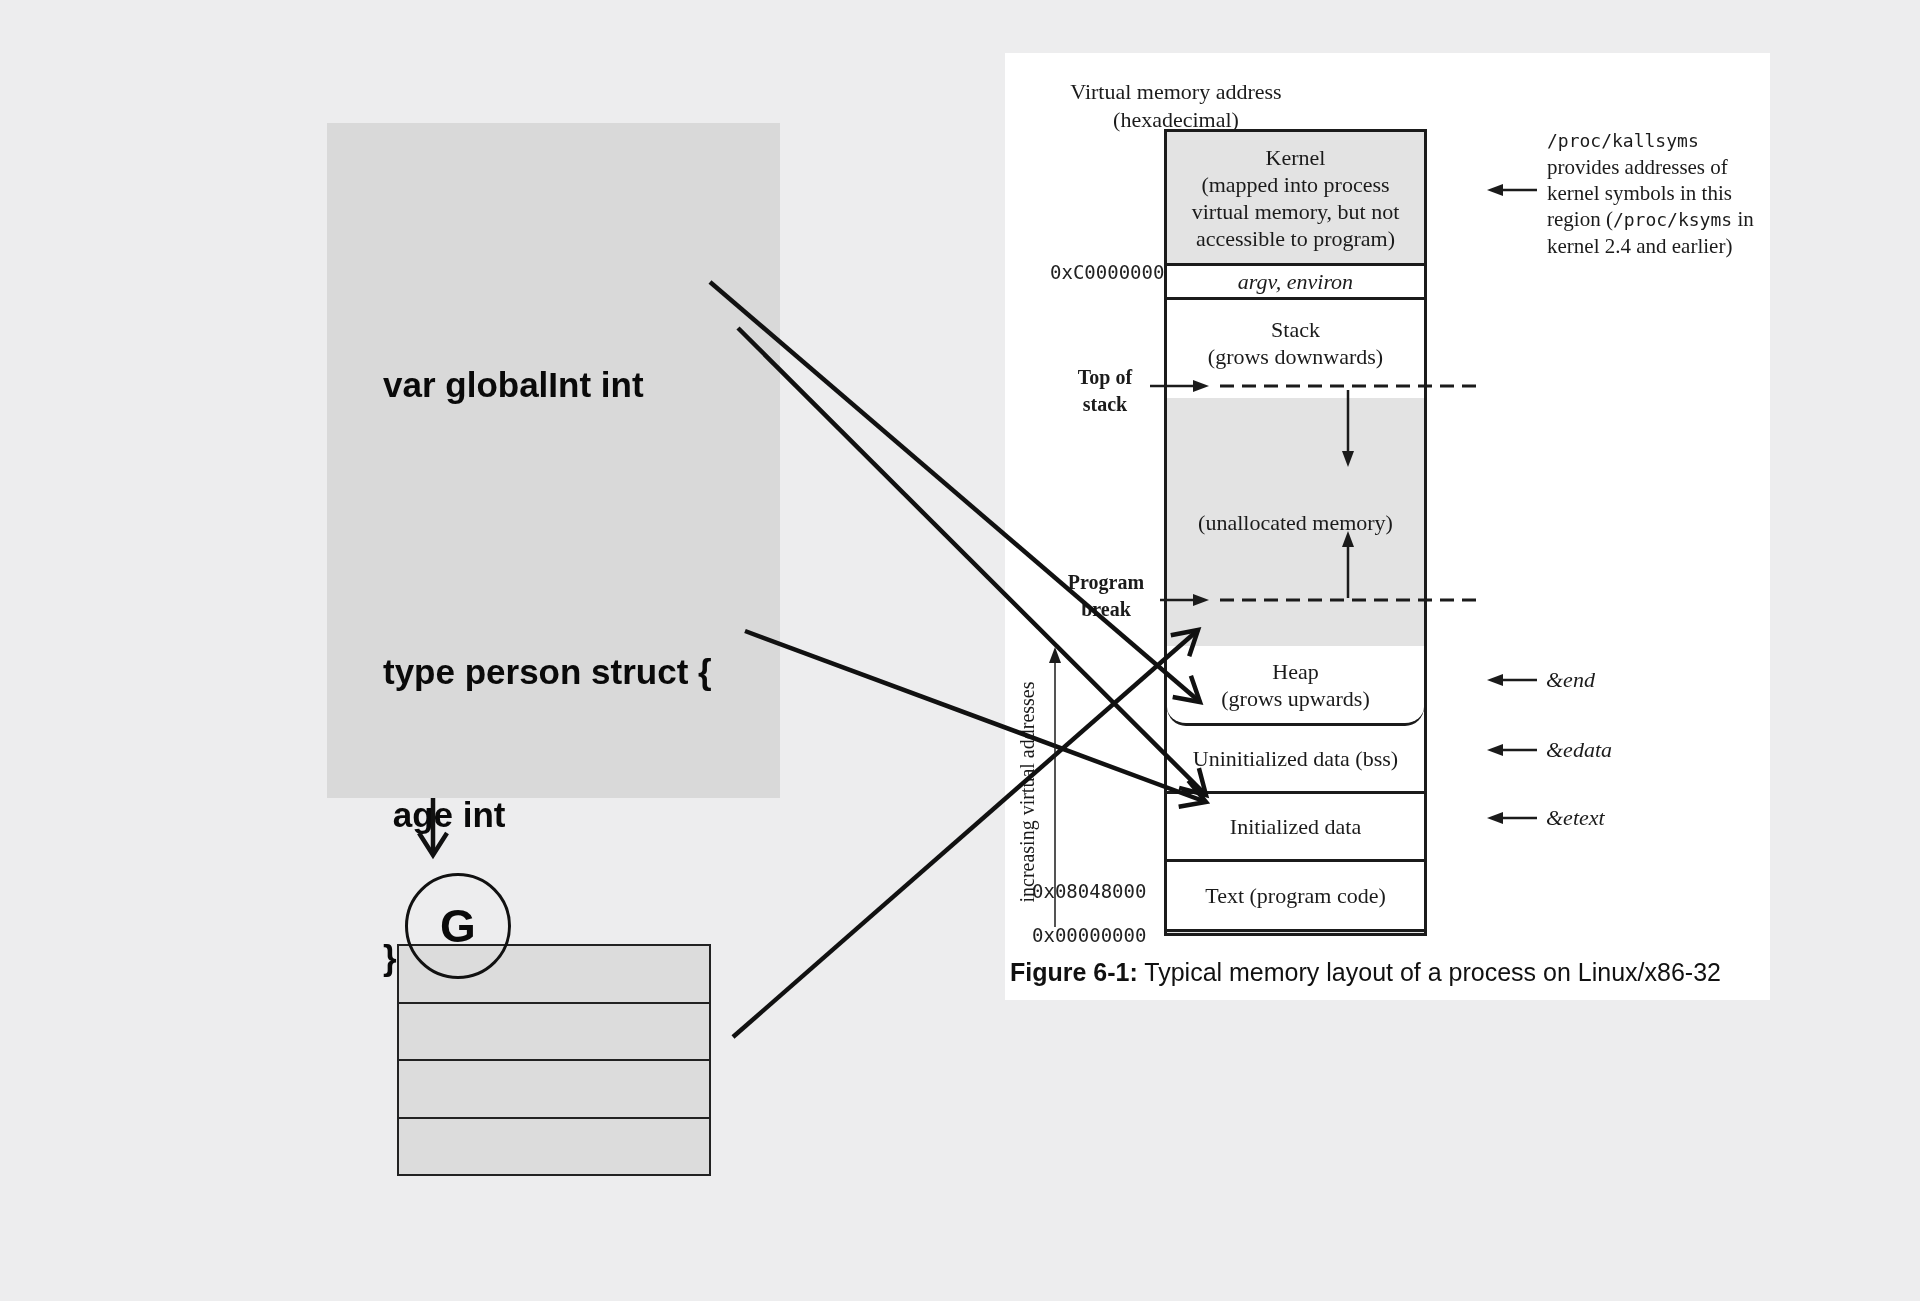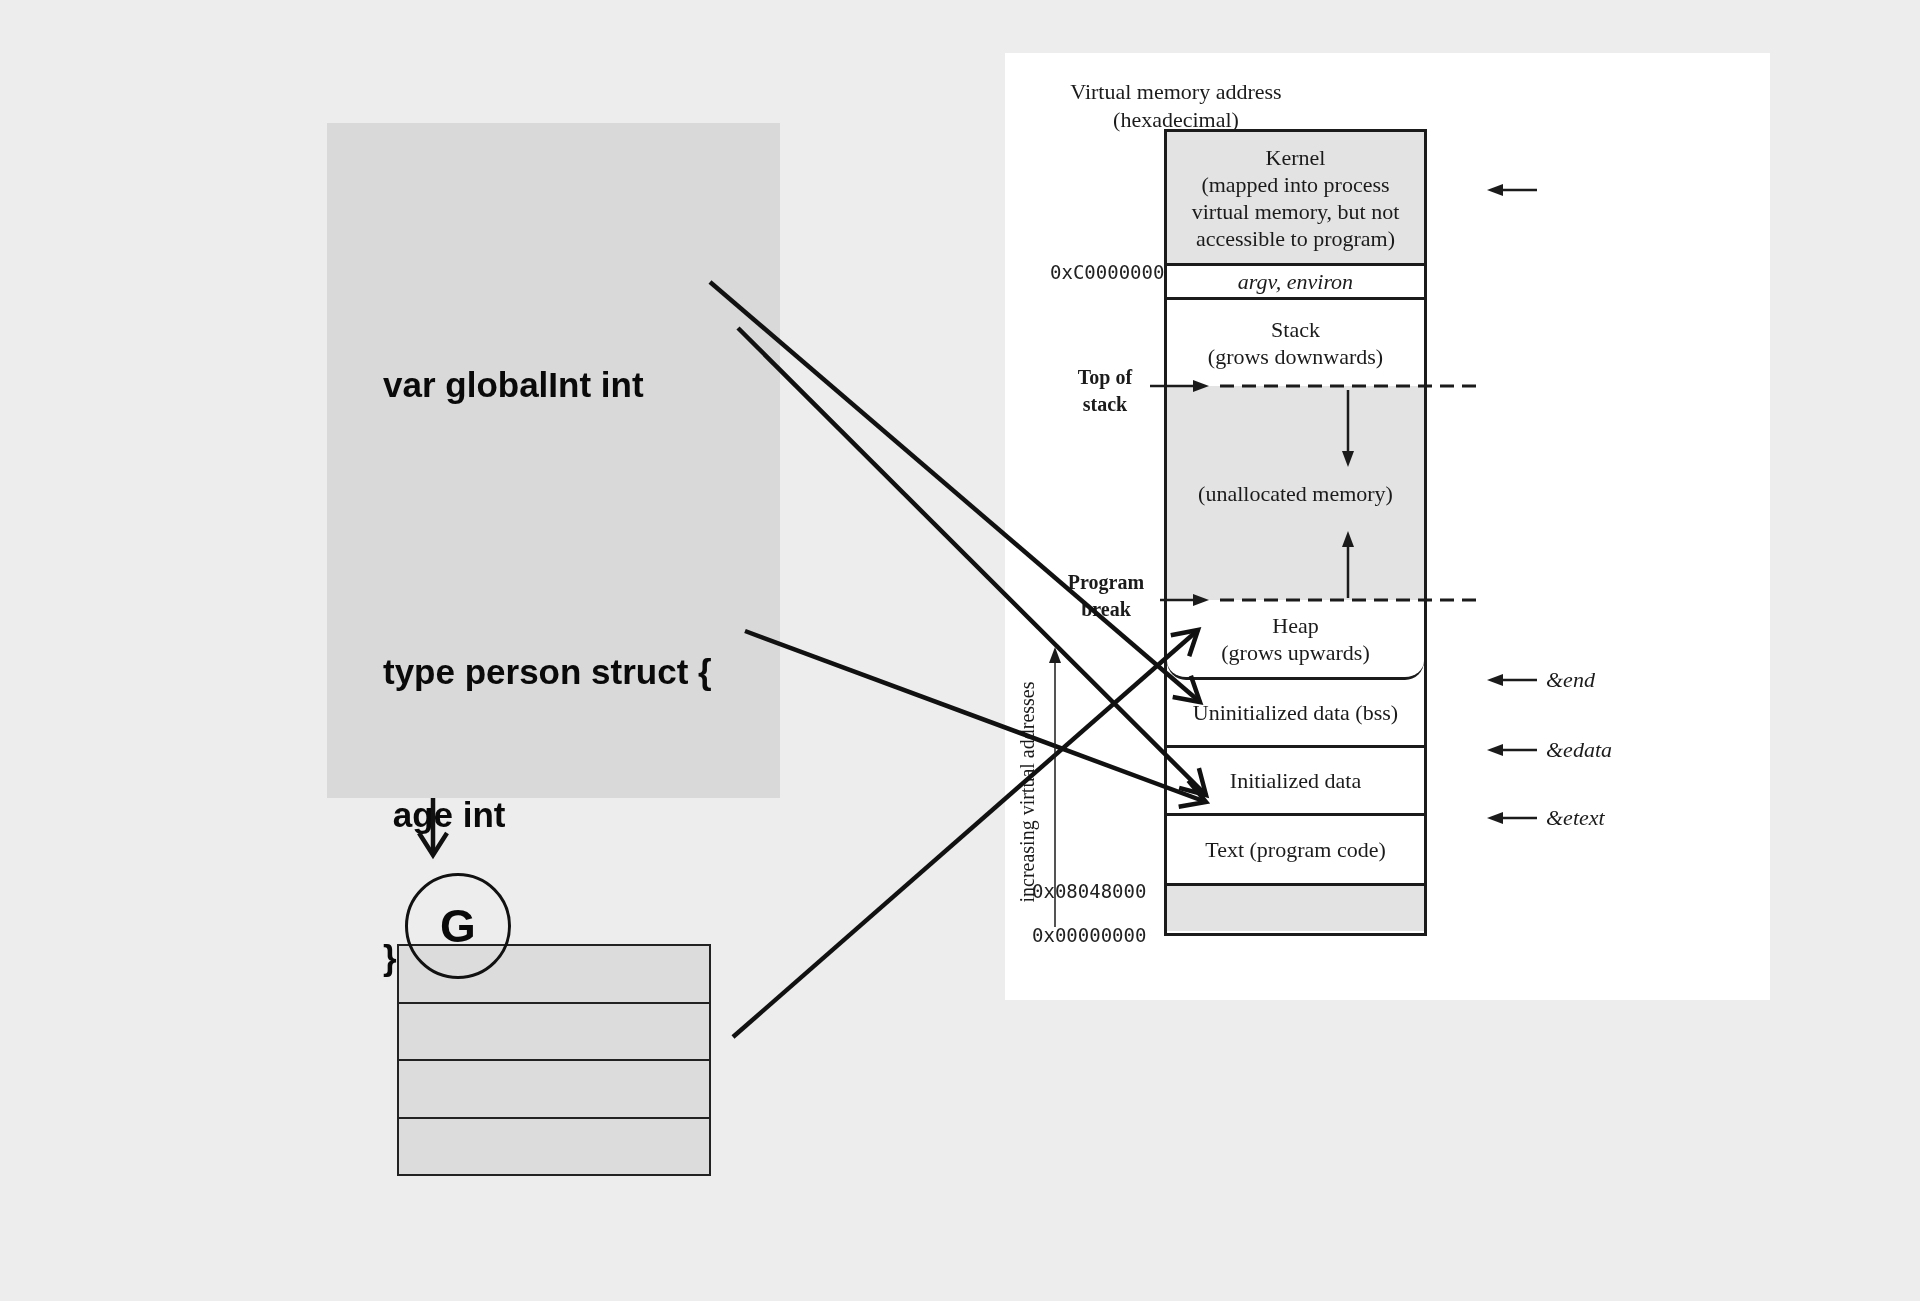--- a/index.html
+++ b/index.html
@@ -25,21 +25,21 @@
   
   #membox{position:absolute;left:1164px;top:129px;width:263px;height:807px;border:3px solid #1b1b1b;
           box-sizing:border-box;background:#fff;overflow:hidden;}
   .mrow{display:flex;flex-direction:column;align-items:center;justify-content:center;
         font-size:22px;line-height:27px;text-align:center;box-sizing:border-box;}
   .solid-b{border-bottom:3px solid #1b1b1b;}
   .shaded{background:#e3e3e3;}
   #row-kernel{height:134px;}
   #row-argv{height:34px;font-style:italic;}
   #row-stack{height:86px;}
-  #row-unalloc{height:214px;}
+  #row-unalloc{height:248px;margin-top:12px;}
   #row-heap{height:80px;border-radius:19px;}
   #row-bss{height:68px;}
   #row-init{height:68px;}
   #row-text{height:70px;}
   #row-bottom{height:45px;}
   
   .hexlab{position:absolute;font-family:"DejaVu Sans Mono",monospace;font-size:19px;color:#222;}
   .leftlab{position:absolute;text-align:center;font-size:20px;line-height:27px;font-weight:bold;}
   .itref{position:absolute;font-style:italic;font-size:22px;}
   #kallsyms{position:absolute;left:1547px;top:128px;width:240px;font-size:21px;line-height:26px;}
@@ -135,23 +135,33 @@
   </div>
   <div class="leftlab" style="left:1056px;top:569px;width:100px;">
     <div>Program</div>
     <div>break</div>
   </div>
 
   <div class="itref" style="left:1546px;top:667px;">&amp;end</div>
   <div class="itref" style="left:1546px;top:737px;">&amp;edata</div>
   <div class="itref" style="left:1546px;top:805px;">&amp;etext</div>
 
+  <div id="kallsyms">
+    <div class="mono">/proc/kallsyms</div>
+    <div>provides addresses of</div>
+    <div>kernel symbols in this</div>
+    <div><span>region (</span><span class="mono">/proc/ksyms</span><span> in</span></div>
+    <div>kernel 2.4 and earlier)</div>
+  </div>
 
   <div id="axis-label">increasing virtual addresses</div>
 
+  <div id="caption">
+    <b>Figure 6-1:</b><span> Typical memory layout of a process on Linux/x86-32</span>
+  </div>
 
   <svg id="overlay" viewBox="0 0 1920 1301">
     <defs>
       <marker id="tri" markerUnits="userSpaceOnUse" markerWidth="18" markerHeight="14" refX="1" refY="6" orient="auto">
         <path d="M0,0 L16,6 L0,12 z" fill="#1b1b1b"></path>
       </marker>
     </defs>
 
     <line class="dash" x1="1220" y1="386" x2="1477" y2="386"></line>
     <line class="dash" x1="1220" y1="600" x2="1477" y2="600"></line>

